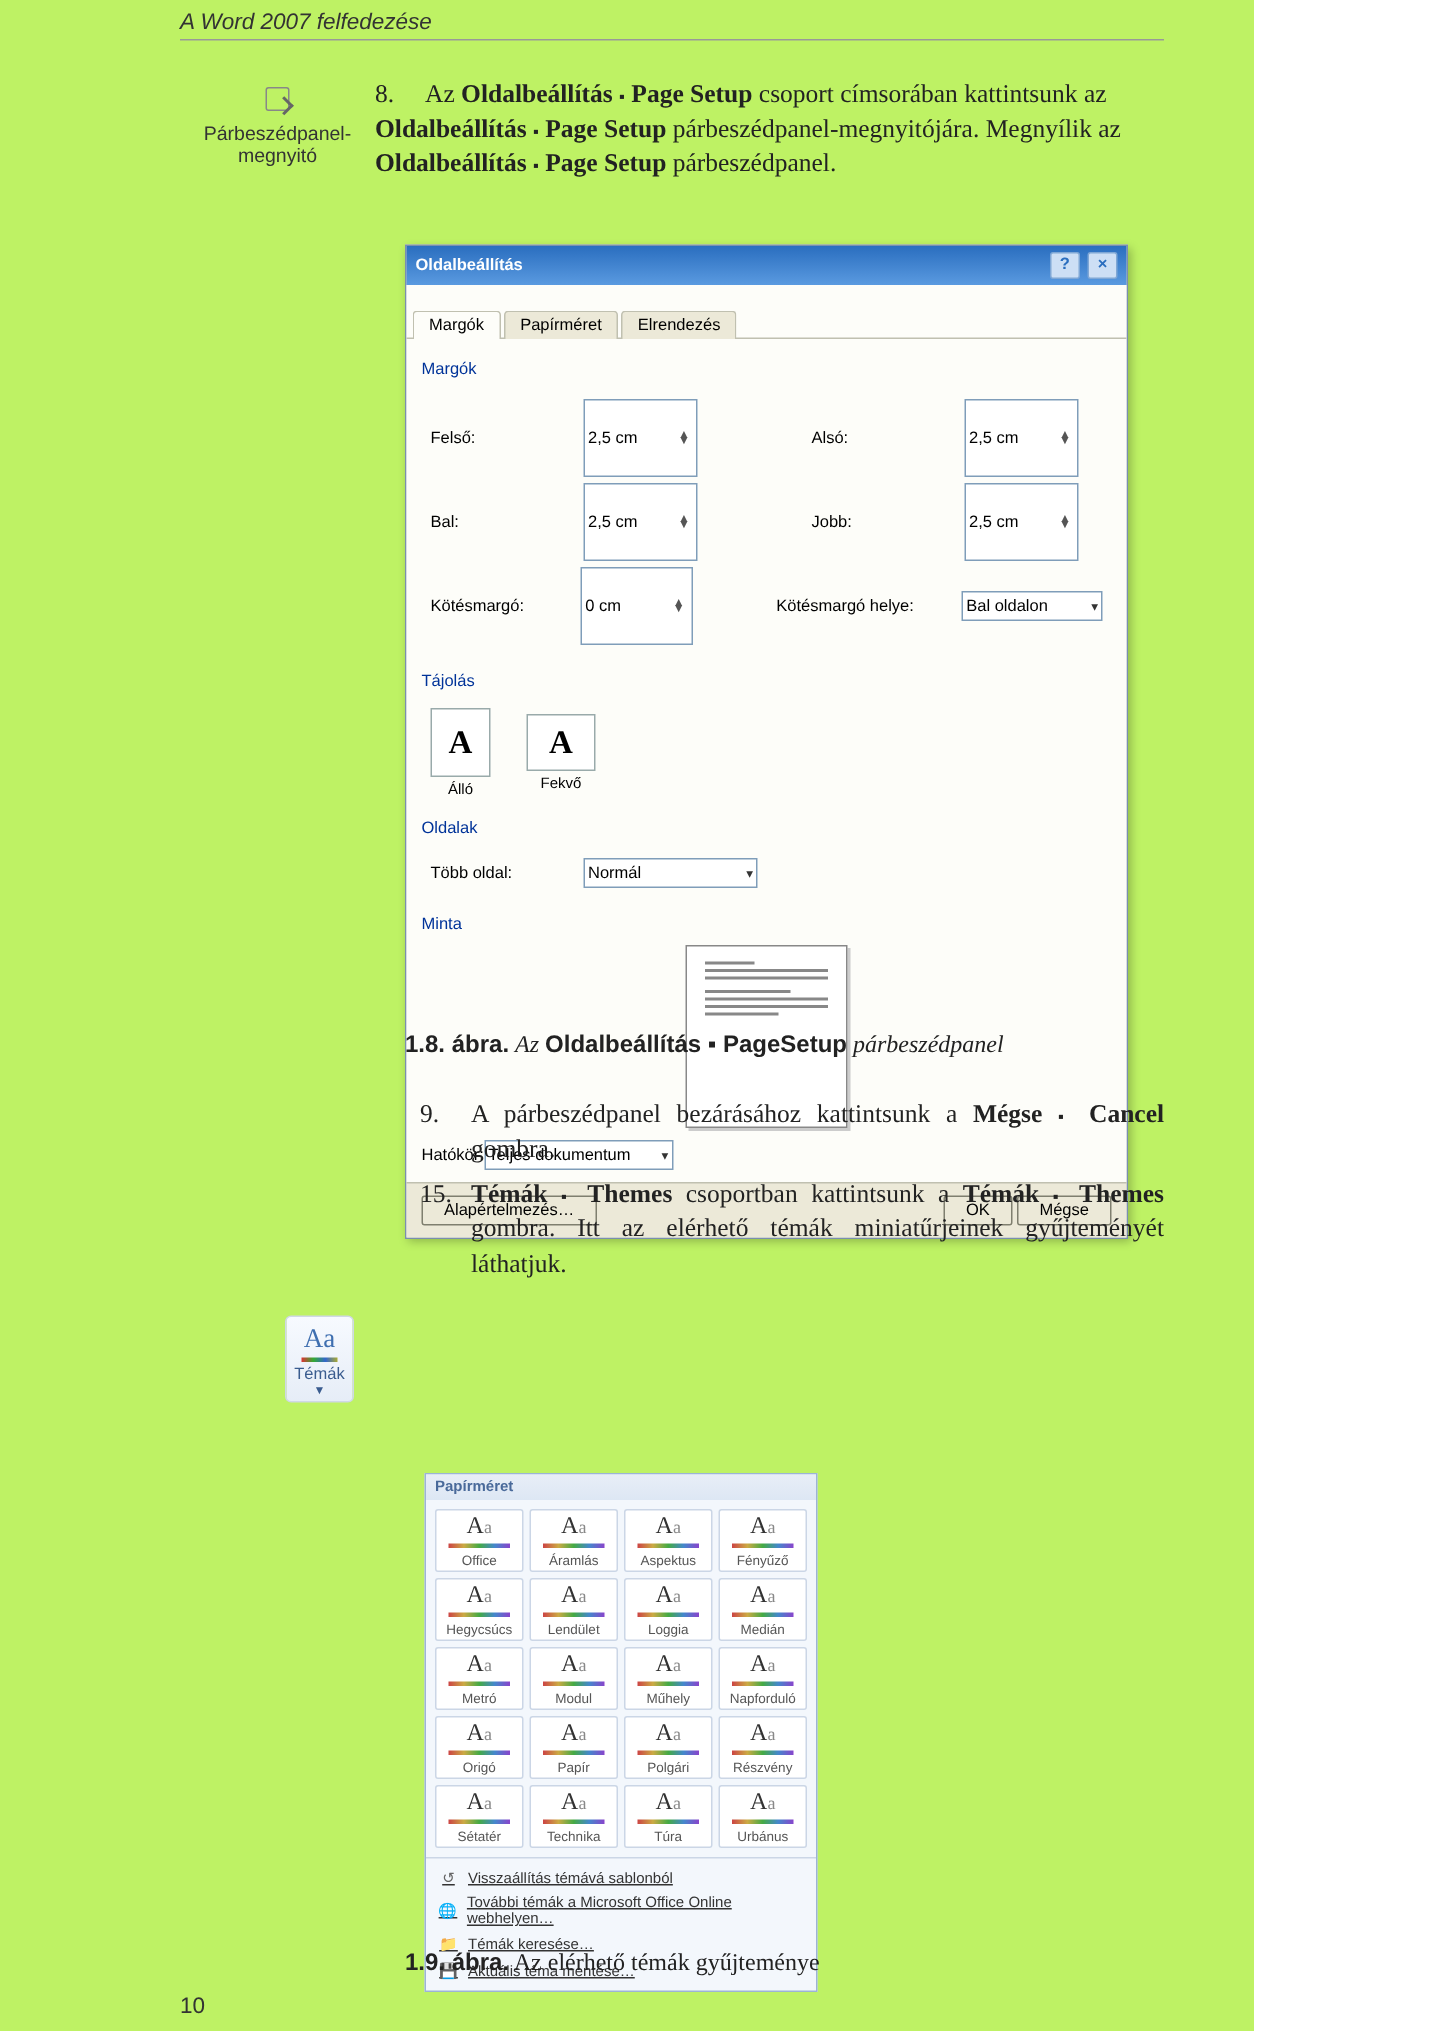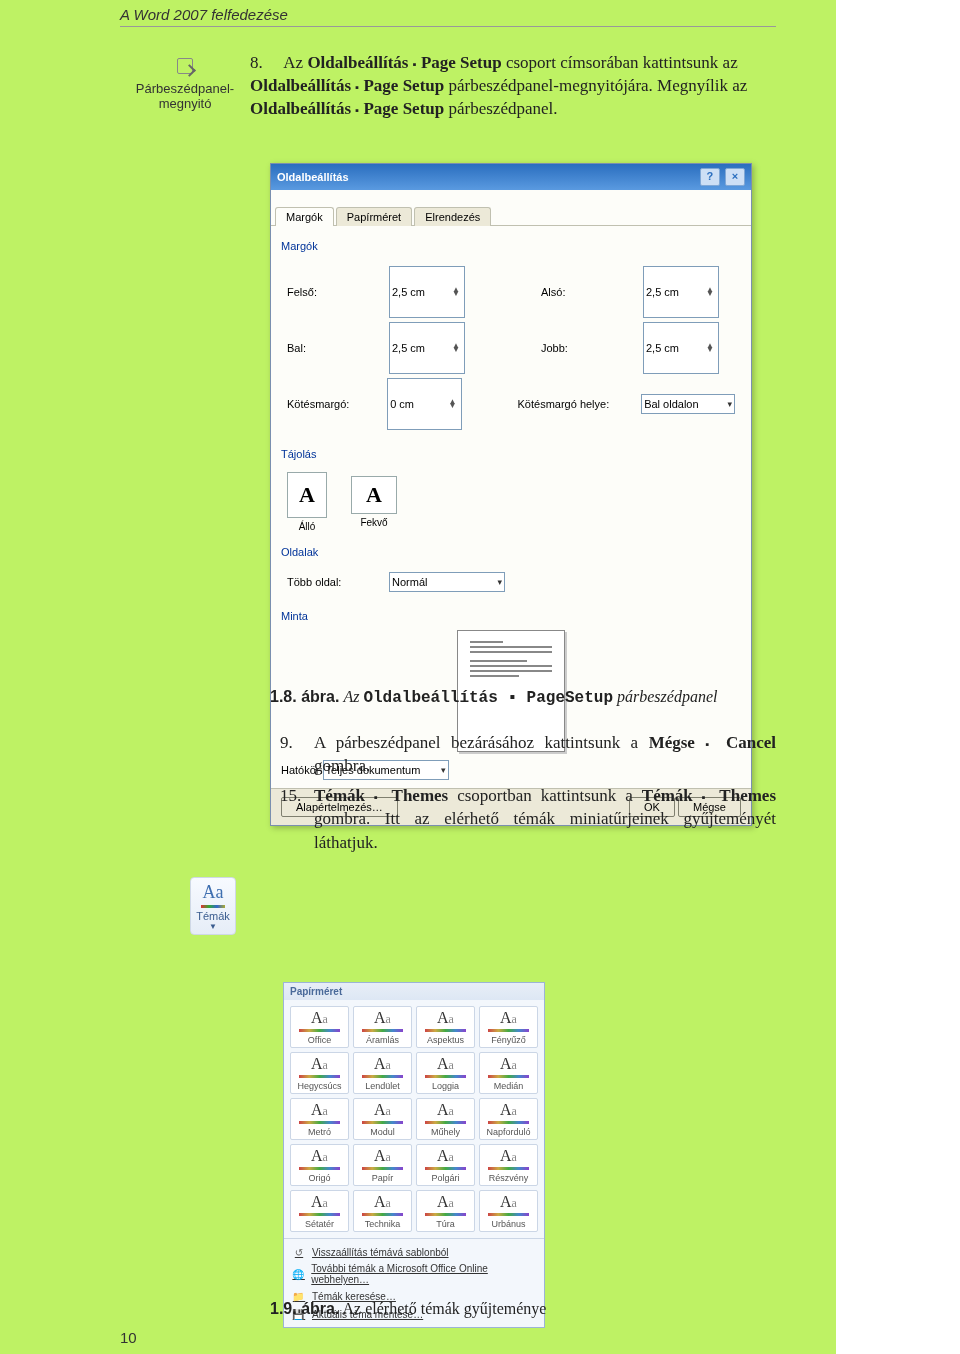--- a/index.html
+++ b/index.html
@@ -212,21 +212,21 @@
       <span class="btn">Alapértelmezés…</span>
       <span>
         <span class="btn">OK</span>
         <span class="btn">Mégse</span>
       </span>
     </div>
   </div>
 
   <div class="cap1">
     <span class="bold">1.8. ábra.</span>
-    <span class="it"><span>Az</span> <span class="bold" style="font-style:normal;font-family:Liberation Mono, monospace">Oldalbeállítás ▪ PageSetup</span> <span>párbeszédpanel</span></span>
+    <span class="it"><span>Az</span> <span class="bold" style="font-style:normal;font-family:Liberation Sans, sans-serif">Oldalbeállítás ▪ PageSetup</span> <span>párbeszédpanel</span></span>
   </div>
 
   <div class="body2">
     <div class="li">
       <span class="num">9.</span>
       <span class="txt">
         <span>A párbeszédpanel bezárásához kattintsunk a </span>
         <span class="bold">Mégse</span> <span class="sep">▪</span>
         <span class="bold">Cancel</span>
         <span> gombra.</span>

